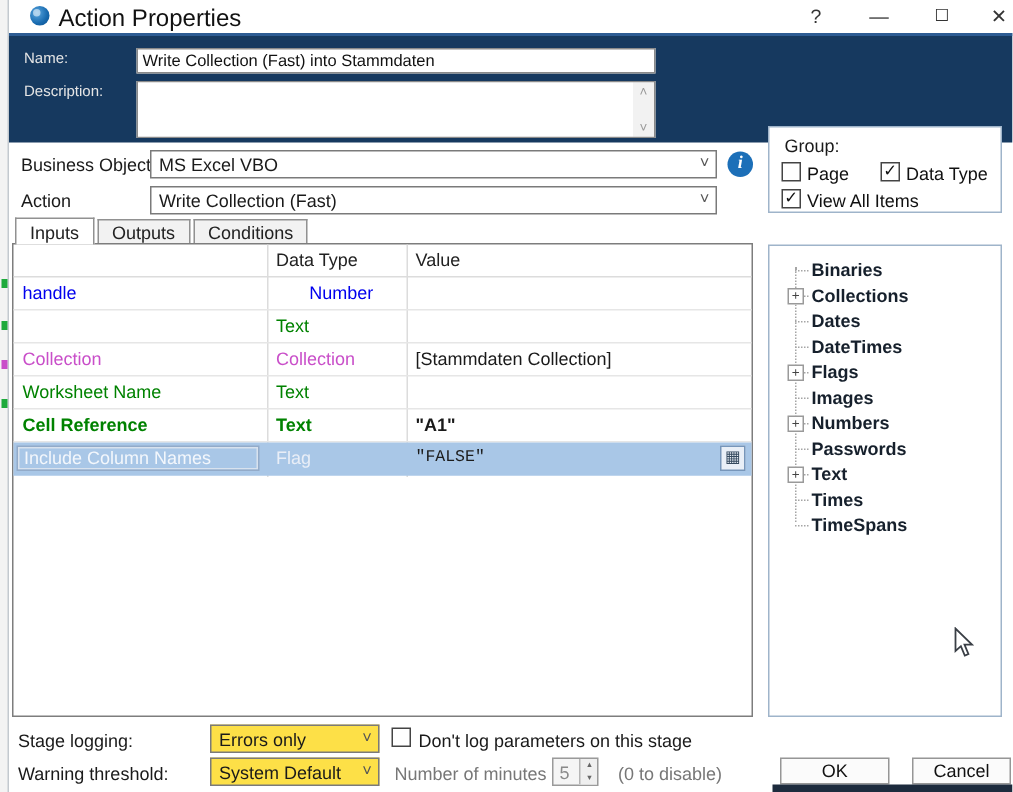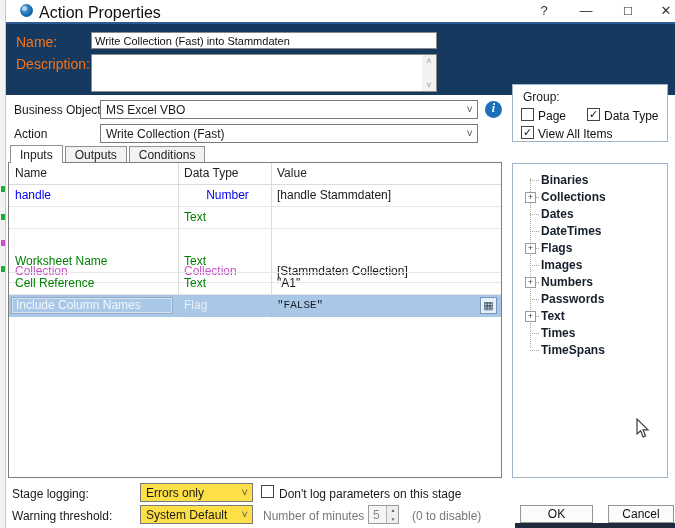--- a/index.html
+++ b/index.html
@@ -16,21 +16,21 @@
   .titlebar { position:absolute; left:6px; top:0; width:669px; height:22px; background:#fff; }
   .app-icon { position:absolute; left:14px; top:4px; width:13px; height:13px; border-radius:50%;
               background:radial-gradient(circle at 35% 35%, #5aa7e0 0%, #1769ae 60%, #0d4f8b 100%); }
   .app-icon::after { content:""; position:absolute; left:2px; top:2px; width:5px; height:5px; border-radius:50%; background:rgba(255,255,255,.55); }
   .win-title { position:absolute; left:33px; top:4px; font-size:16px; color:#111; }
   .winbtn { position:absolute; top:0; width:28px; height:22px; text-align:center; line-height:22px; color:#333; font-size:13px; cursor:default; }
   .winbtn.help { left:524px; } .winbtn.min { left:566px; } .winbtn.max { left:608px; font-size:11px; } .winbtn.close { left:646px; }
 
   
   .navy { position:absolute; left:6px; top:22px; width:669px; height:73px; background:#16395f; border-top:2px solid #2d5c93; }
-  .navy-label { position:absolute; color:#f97316; font-size:14px; }
+  .navy-label { position:absolute; color:#e5e5e5; font-size:10px; }
   .name-input { position:absolute; left:85px; top:8px; width:346px; height:17px; border:1px solid #8a8a8a; background:#fff; font:11px "Liberation Sans",sans-serif; padding:0 3px; color:#111; }
   .desc-box { position:absolute; left:85px; top:30px; width:346px; height:38px; background:#fff; border:1px solid #8a8a8a; }
   .desc-text { position:absolute; left:0; top:0; width:330px; height:36px; border:none; resize:none; font:11px "Liberation Sans",sans-serif; outline:none; }
   .desc-scroll { position:absolute; right:0; top:0; width:14px; height:36px; background:#f2f2f2; }
   .desc-scroll span { position:absolute; left:0; width:14px; height:12px; text-align:center; color:#9a9a9a; font-size:9px; line-height:12px; }
   .desc-scroll .up { top:0; } .desc-scroll .dn { bottom:0; }
 
   
   .field-label { position:absolute; color:#1a1a1a; }
   .dropdown { position:absolute; height:19px; border:1px solid #7a7a7a; background:#fff; }
@@ -133,45 +133,43 @@
 <div class="tabs">
     <div class="tab active">Inputs</div>
     <div class="tab">Outputs</div>
     <div class="tab">Conditions</div>
   </div>
 
 <div class="table-panel">
   <div class="vline" style="left:169px"></div>
   <div class="vline" style="left:262px"></div>
   <div class="thead">
-    <div class="cell c1">Name</div>
     <div class="cell c2">Data Type</div>
     <div class="cell c3">Value</div>
   </div>
   <div>
       <div class="trow" style="top: 22px;">
         <div class="cell c1"><span style="color: rgb(0, 0, 238);">handle</span></div>
         <div class="cell c2" style="color: rgb(0, 0, 238); text-align: center;">Number</div>
-        <div class="cell c3">[handle Stammdaten]</div>
       </div>
       <div class="trow" style="top: 44px;">
         <div class="cell c2" style="color: rgb(0, 130, 0);">Text</div>
         <div class="cell c3"></div>
       </div>
-      <div class="trow" style="top: 66px; margin-top: 32px;">
+      <div class="trow" style="top: 66px;">
         <div class="cell c1"><span style="color: rgb(201, 79, 201);">Collection</span></div>
         <div class="cell c2" style="color: rgb(201, 79, 201);">Collection</div>
         <div class="cell c3">[Stammdaten Collection]</div>
       </div>
       <div class="trow" style="top: 88px;">
         <div class="cell c1"><span style="color: rgb(0, 130, 0); text-align: center;">Worksheet Name</span></div>
         <div class="cell c2" style="color: rgb(0, 130, 0);">Text</div>
         <div class="cell c3"></div>
       </div>
-      <div class="trow" style="top: 110px;">
+      <div class="trow" style="top: 110px; font-weight: bold;">
         <div class="cell c1"><span style="color: rgb(0, 130, 0);">Cell Reference</span></div>
         <div class="cell c2" style="color: rgb(0, 130, 0);">Text</div>
         <div class="cell c3">"A1"</div>
       </div>
       <div class="trow selected" style="top: 132px;">
         <div class="cell c1" style="padding-left: 2px;"><span class="name-box" style="color: rgb(243, 247, 252);">Include Column Names</span></div>
         <div class="cell c2" style="color: rgb(243, 247, 252);">Flag</div>
         <div class="cell c3 mono">"FALSE"</div>
         <span class="calc-btn">▦</span>
       </div>

